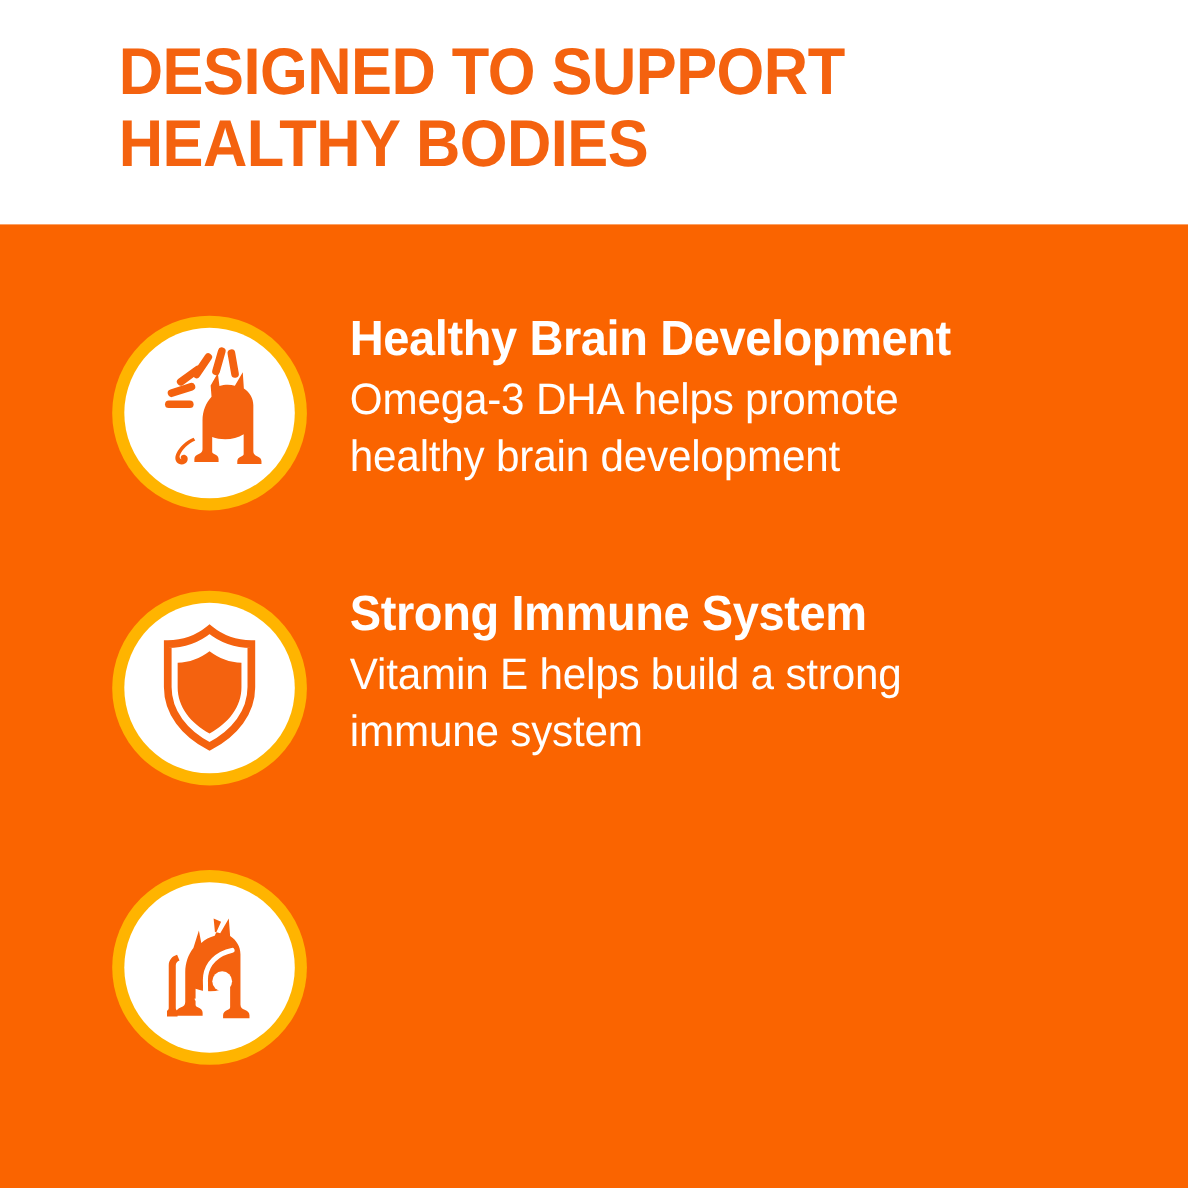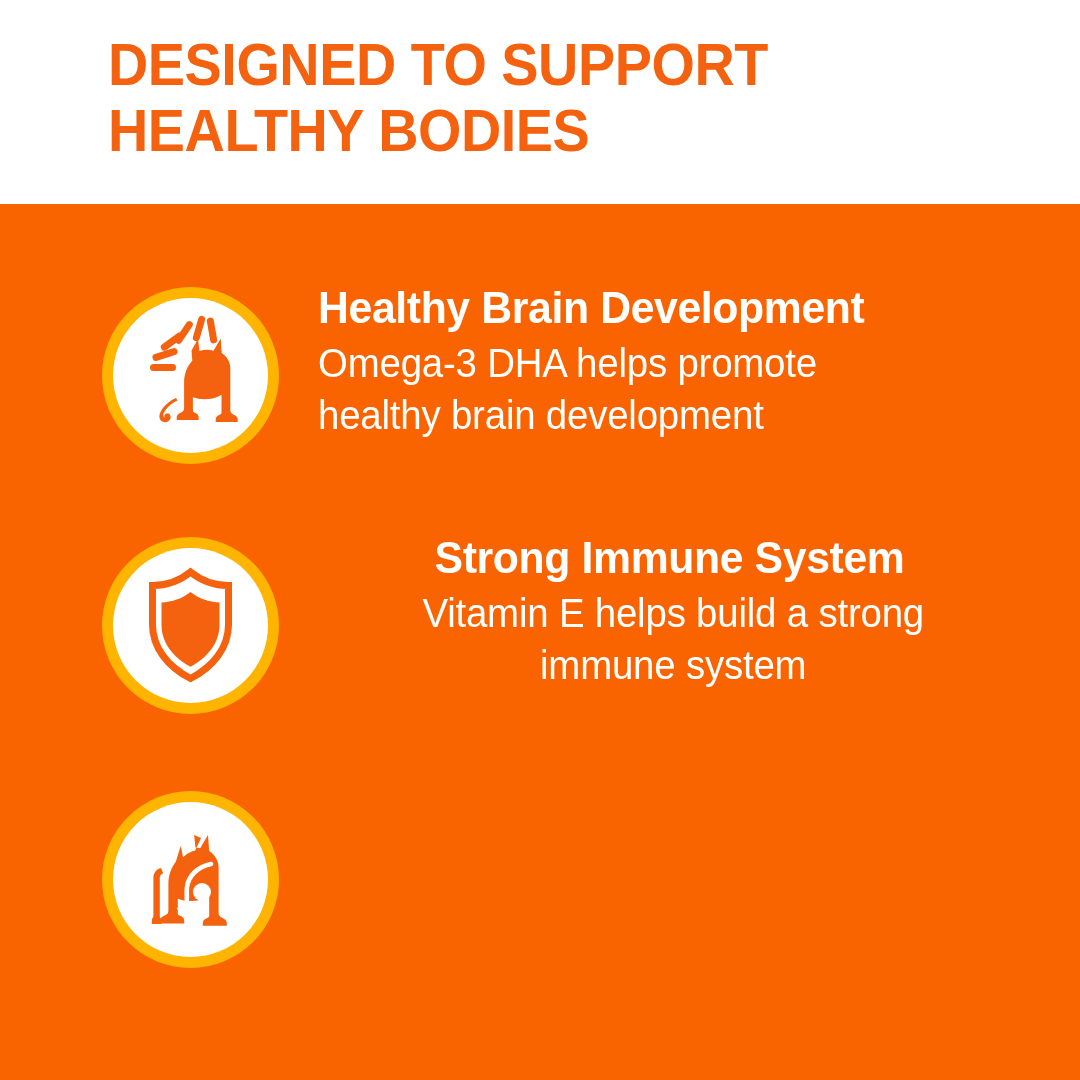--- a/index.html
+++ b/index.html
@@ -59,21 +59,21 @@
   }
 
   .feature-row {
     position: absolute;
     left: 0;
     width: 936px;
     height: 250px;
     display: block;
   }
   .row-0 { top: 79px; }
-  .row-1 { top: 329px; text-align: center; }
+  .row-1 { top: 329px; }
   .row-2 { top: 583px; }
 
   
   .badge {
     position: absolute;
     left: 102px;
     top: 4px;
     width: 177px;
     height: 177px;
   }

